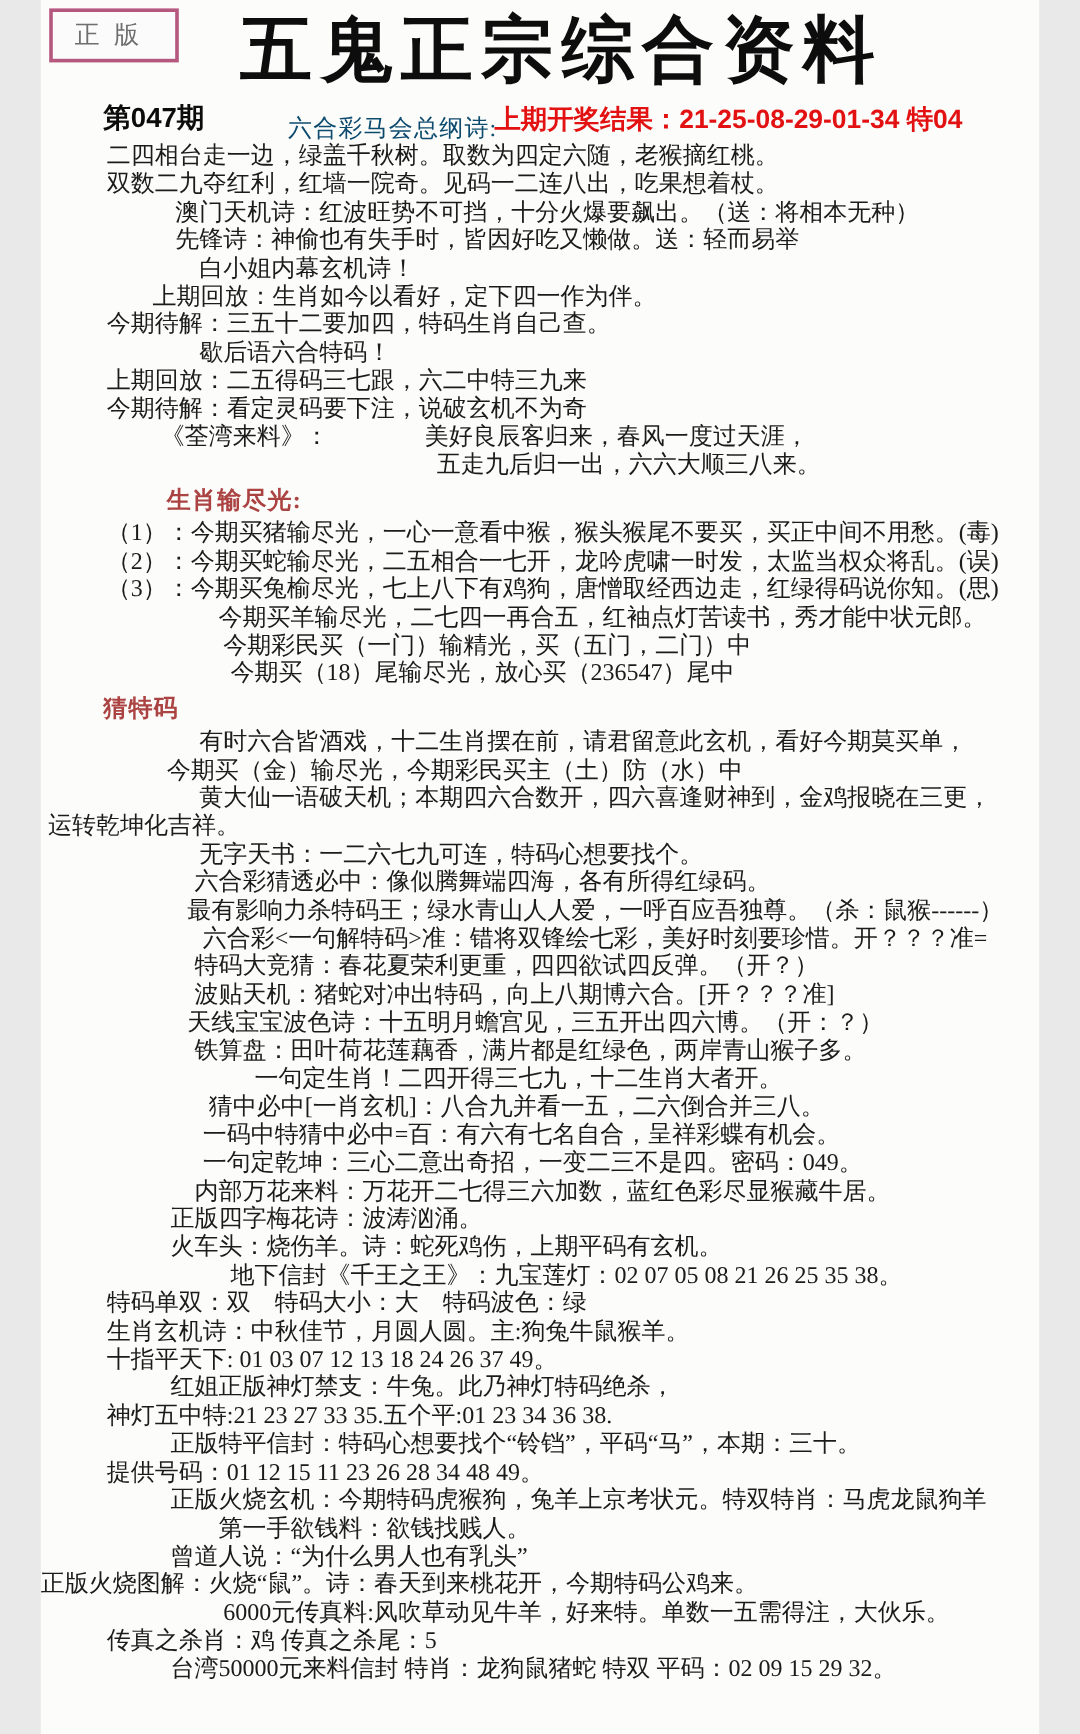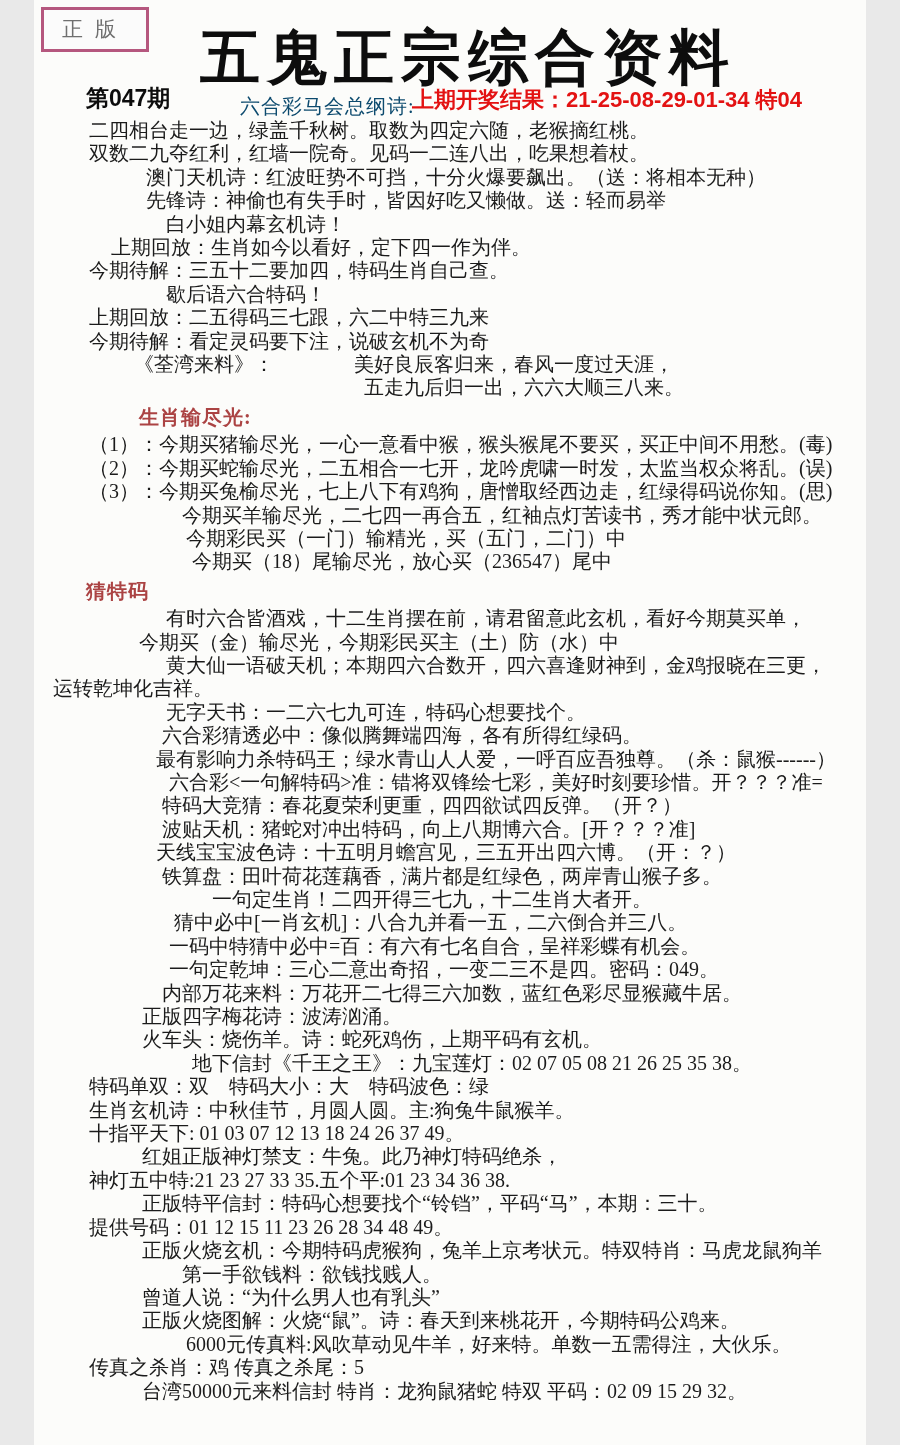--- a/index.html
+++ b/index.html
@@ -16,21 +16,21 @@
   .badge{
     position:absolute;left:7px;top:7px;
     border:3px solid var(--badge-border,#b5577e);
     padding:5px 18px 6px 18px;
     font-size:21px;letter-spacing:12px;
     color:#6f6f6f;
     background:#fbfbfb;
     white-space:nowrap;
   }
   .title{
-    position:absolute;top:18px;left:0;right:0;margin:0;
+    position:absolute;top:2px;left:0;right:0;margin:0;
     text-align:center;padding-left:36px;
     font-size:60px;font-weight:bold;letter-spacing:7px;
     color:#0d0d0d;
     font-family:"Liberation Serif","DejaVu Serif",serif;
     white-space:nowrap;
   }
   .issue{
     position:absolute;left:52px;top:83px;
     font-family:"Liberation Sans","DejaVu Sans",sans-serif;
     font-weight:bold;font-size:23px;color:#0c0c0c;white-space:nowrap;
@@ -69,39 +69,39 @@
   <h1 class="title">五鬼正宗综合资料</h1>
   <span class="issue">第047期</span>
   <span class="subtitle">六合彩马会总纲诗:</span>
   <span class="result">上期开奖结果：21-25-08-29-01-34 特04</span>
   <div class="content">
       <div class="line" style="padding-left: 55px;">二四相台走一边，绿盖千秋树。取数为四定六随，老猴摘红桃。</div>
       <div class="line" style="padding-left: 55px;">双数二九夺红利，红墙一院奇。见码一二连八出，吃果想着杖。</div>
       <div class="line" style="padding-left: 112px;">澳门天机诗：红波旺势不可挡，十分火爆要飙出。（送：将相本无种）</div>
       <div class="line" style="padding-left: 112px;">先锋诗：神偷也有失手时，皆因好吃又懒做。送：轻而易举</div>
       <div class="line" style="padding-left: 132px;">白小姐内幕玄机诗！</div>
-      <div class="line" style="padding-left: 77px;">上期回放：生肖如今以看好，定下四一作为伴。</div>
+      <div class="line" style="padding-left: 77px; margin-left: 16px;">上期回放：生肖如今以看好，定下四一作为伴。</div>
       <div class="line" style="padding-left: 55px;">今期待解：三五十二要加四，特码生肖自己查。</div>
       <div class="line" style="padding-left: 132px;">歇后语六合特码！</div>
       <div class="line" style="padding-left: 55px;">上期回放：二五得码三七跟，六二中特三九来</div>
       <div class="line" style="padding-left: 55px;">今期待解：看定灵码要下注，说破玄机不为奇</div>
       <div class="line" style="padding-left: 100px;">《荃湾来料》：　　　　美好良辰客归来，春风一度过天涯，</div>
       <div class="line" style="padding-left: 330px;">五走九后归一出，六六大顺三八来。</div>
       <div class="line h" style="padding-left: 105px;">生肖输尽光:</div>
       <div class="line" style="padding-left: 55px;">（1）：今期买猪输尽光，一心一意看中猴，猴头猴尾不要买，买正中间不用愁。(毒)</div>
       <div class="line" style="padding-left: 55px;">（2）：今期买蛇输尽光，二五相合一七开，龙吟虎啸一时发，太监当权众将乱。(误)</div>
       <div class="line" style="padding-left: 55px;">（3）：今期买兔榆尽光，七上八下有鸡狗，唐憎取经西边走，红绿得码说你知。(思)</div>
       <div class="line" style="padding-left: 148px;">今期买羊输尽光，二七四一再合五，红袖点灯苦读书，秀才能中状元郎。</div>
       <div class="line" style="padding-left: 152px;">今期彩民买（一门）输精光，买（五门，二门）中</div>
       <div class="line" style="padding-left: 158px;">今期买（18）尾输尽光，放心买（236547）尾中</div>
       <div class="line h" style="padding-left: 52px;">猜特码</div>
       <div class="line" style="padding-left: 132px;">有时六合皆酒戏，十二生肖摆在前，请君留意此玄机，看好今期莫买单，</div>
       <div class="line" style="padding-left: 105px;">今期买（金）输尽光，今期彩民买主（土）防（水）中</div>
       <div class="line" style="padding-left: 132px;">黄大仙一语破天机；本期四六合数开，四六喜逢财神到，金鸡报晓在三更，</div>
-      <div class="line" style="padding-left: 19px;">运转乾坤化吉祥。</div>
+      <div class="line" style="padding-left: 6px;">运转乾坤化吉祥。</div>
       <div class="line" style="padding-left: 132px;">无字天书：一二六七九可连，特码心想要找个。</div>
       <div class="line" style="padding-left: 128px; font-family: Liberation Serif, serif;">六合彩猜透必中：像似腾舞端四海，各有所得红绿码。</div>
       <div class="line" style="padding-left: 122px;">最有影响力杀特码王；绿水青山人人爱，一呼百应吾独尊。（杀：鼠猴------）</div>
       <div class="line" style="padding-left: 135px;">六合彩&lt;一句解特码&gt;准：错将双锋绘七彩，美好时刻要珍惜。开？？？准=</div>
       <div class="line" style="padding-left: 128px;">特码大竞猜：春花夏荣利更重，四四欲试四反弹。（开？）</div>
       <div class="line" style="padding-left: 128px;">波贴天机：猪蛇对冲出特码，向上八期博六合。[开？？？准]</div>
       <div class="line" style="padding-left: 122px;">天线宝宝波色诗：十五明月蟾宫见，三五开出四六博。（开：？）</div>
       <div class="line" style="padding-left: 128px;">铁算盘：田叶荷花莲藕香，满片都是红绿色，两岸青山猴子多。</div>
       <div class="line" style="padding-left: 178px;">一句定生肖！二四开得三七九，十二生肖大者开。</div>
       <div class="line" style="padding-left: 140px;">猜中必中[一肖玄机]：八合九并看一五，二六倒合并三八。</div>
@@ -114,18 +114,18 @@
       <div class="line" style="padding-left: 55px;">特码单双：双　特码大小：大　特码波色：绿</div>
       <div class="line" style="padding-left: 55px;">生肖玄机诗：中秋佳节，月圆人圆。主:狗兔牛鼠猴羊。</div>
       <div class="line" style="padding-left: 55px;">十指平天下: 01 03 07 12 13 18 24 26 37 49。</div>
       <div class="line" style="padding-left: 108px;">红姐正版神灯禁支：牛兔。此乃神灯特码绝杀，</div>
       <div class="line" style="padding-left: 55px;">神灯五中特:21 23 27 33 35.五个平:01 23 34 36 38.</div>
       <div class="line" style="padding-left: 108px;">正版特平信封：特码心想要找个“铃铛”，平码“马”，本期：三十。</div>
       <div class="line" style="padding-left: 55px;">提供号码：01 12 15 11 23 26 28 34 48 49。</div>
       <div class="line" style="padding-left: 108px;">正版火烧玄机：今期特码虎猴狗，兔羊上京考状元。特双特肖：马虎龙鼠狗羊</div>
       <div class="line" style="padding-left: 148px;">第一手欲钱料：欲钱找贱人。</div>
       <div class="line" style="padding-left: 108px;">曾道人说：“为什么男人也有乳头”</div>
-      <div class="line" style="padding-left: 108px;">正版火烧图解：火烧“鼠”。诗：春天到来桃花开，今期特码公鸡来。</div>
+      <div class="line" style="">正版火烧图解：火烧“鼠”。诗：春天到来桃花开，今期特码公鸡来。</div>
       <div class="line" style="padding-left: 152px;">6000元传真料:风吹草动见牛羊，好来特。单数一五需得注，大伙乐。</div>
       <div class="line" style="padding-left: 55px;">传真之杀肖：鸡 传真之杀尾：5</div>
       <div class="line" style="padding-left: 108px;">台湾50000元来料信封 特肖：龙狗鼠猪蛇 特双 平码：02 09 15 29 32。</div>
     </div>
 </div>
 
 </body></html>

